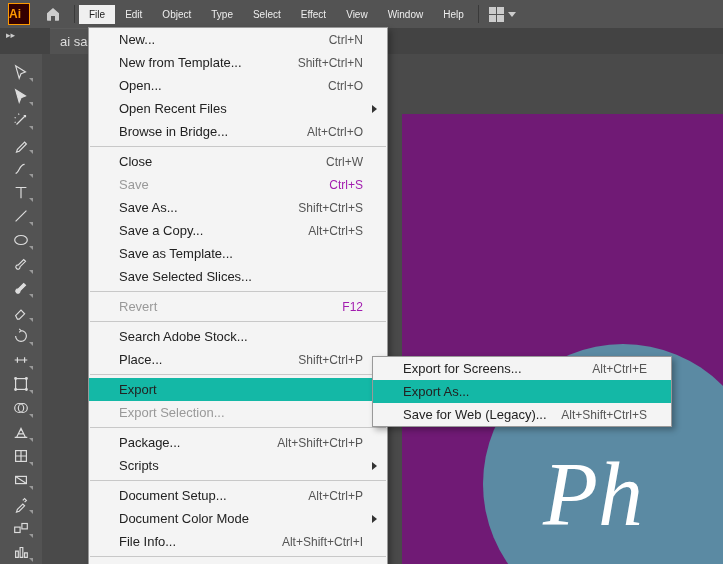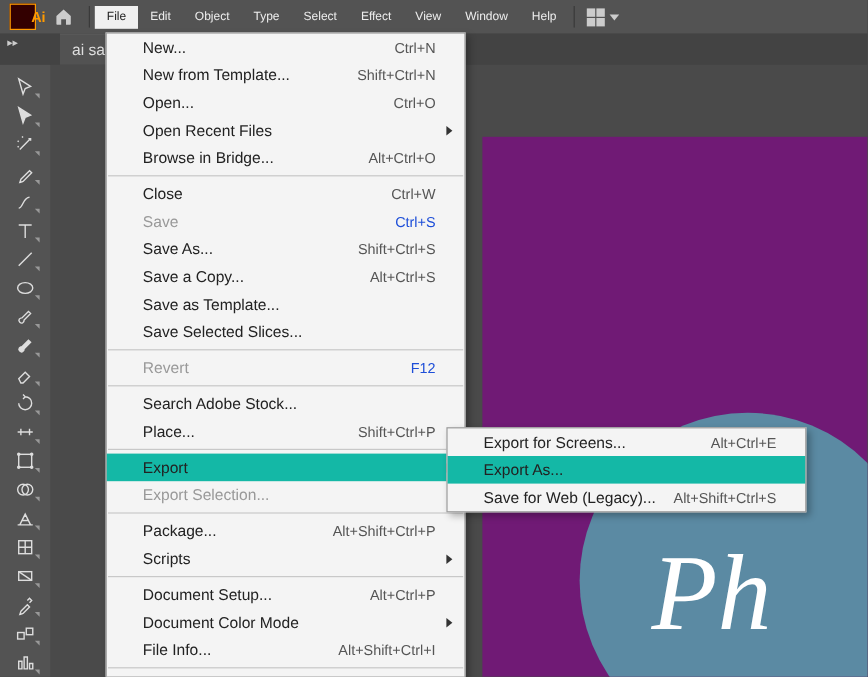--- a/index.html
+++ b/index.html
@@ -1,18 +1,18 @@
 <!DOCTYPE html>
 <html><head>
 <meta charset="utf-8">
 <style>
   * { margin:0; padding:0; box-sizing:border-box; font-family:"Segoe UI",Tahoma,sans-serif; }
   body { width:723px; height:564px; background:#4a4a4a; overflow:hidden; position:relative; }
   .topbar { height:28px; background:#535353; display:flex; align-items:center; gap:2px; padding:0 4px; }
-  .app-icon { width:22px; height:22px; background:#330000; border:1px solid #ff9a00; display:flex; align-items:center; justify-content:flex-start; margin:0 4px;padding-left:17px; }
+  .app-icon { width:22px; height:22px; background:#330000; border:1px solid #ff9a00; display:flex; align-items:center; justify-content:flex-start; margin:0 4px; }
   .app-icon span { color:#ff9a00; font-weight:bold; font-size:12px; }
   .home-icon { width:22px; height:22px; display:flex; align-items:center; justify-content:center; margin:0 6px; cursor:pointer; }
   .home-icon svg { fill:#ccc; }
   .vr { width:1px; height:18px; background:#3a3a3a; margin:0 2px; }
   .menubar { display:flex; }
   .menu-item { color:#eee; font-size:10px; padding:4px 10px; cursor:pointer; }
   .menu-item.active { background:#f0f0f0; color:#222; }
   .ws-switch { display:flex; align-items:center; margin-left:6px; gap:4px; }
   .ws-switch .grid4 { display:grid; grid-template-columns:7px 7px; grid-template-rows:7px 7px; gap:1px; }
   .ws-switch .grid4 div { background:#ccc; }
@@ -29,21 +29,21 @@
   .logo-circle { position:absolute; right:-40px; bottom:-60px; width:280px; height:280px; border-radius:50%; background:#5b8aa3; display:flex; align-items:center; justify-content:center; }
   .logo-circle span { color:#fff; font-family:"Brush Script MT","Segoe Script",cursive; font-size:90px; font-style:italic; position:relative; left:-30px; top:10px; }
   .dropdown { position:absolute; background:#f4f4f4; border:1px solid #999; box-shadow:3px 3px 6px rgba(0,0,0,0.3); font-size:13px; color:#222; }
   .dropdown.main { left:88px; top:27px; width:300px; }
   .dropdown.sub  { left:372px; top:356px; width:300px; }
   .dd-row { display:flex; align-items:center; height:23px; padding:0 24px 0 30px; cursor:default; position:relative; }
   .dd-row.disabled { color:#999; }
   .dd-row.hover { background:#14b8a6; }
   .dd-row .lbl { flex:1; }
   .dd-row .sc  { color:#555; font-size:12px; }
-  .dd-row.disabled .sc { color:#1d4ed8;margin-left:19px; }
+  .dd-row.disabled .sc { color:#a21caf;margin-left:19px; }
   .dd-row .arr { position:absolute; right:10px; width:0; height:0; border-top:4px solid transparent; border-bottom:4px solid transparent; border-left:5px solid #333; }
   .dd-sep { height:1px; background:#c8c8c8; margin:3px 1px; }
 </style>
 </head>
 <body>
 
 <div class="canvas-area">
   <div class="artboard">
     <div class="logo-circle">
       <span>Ph</span>

